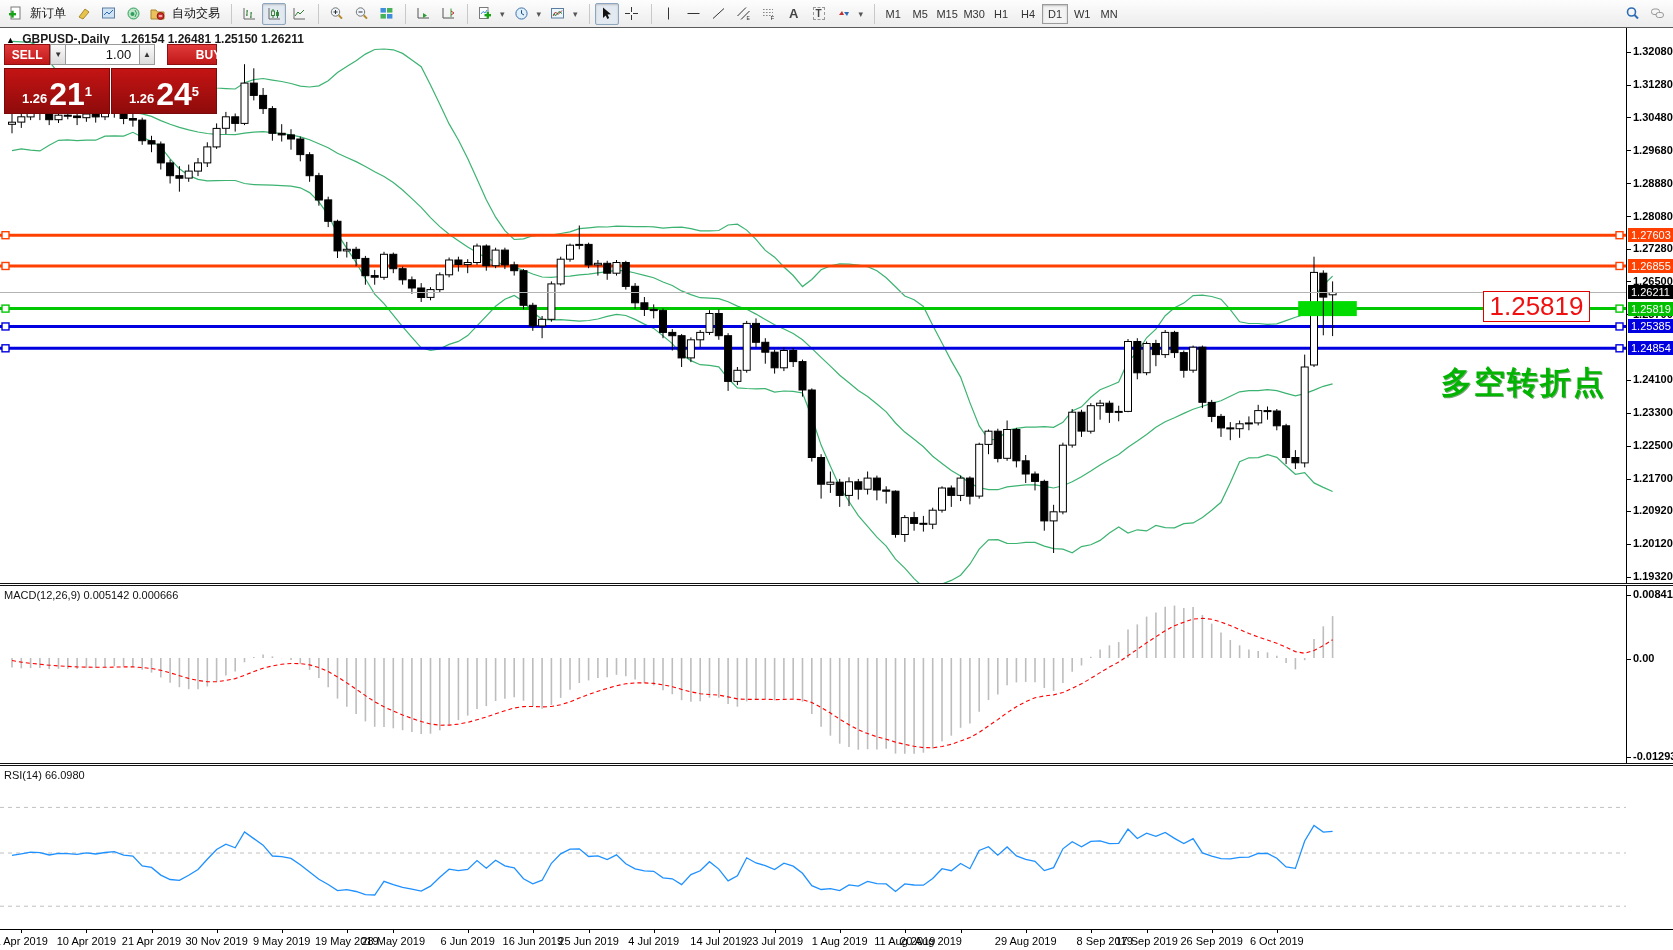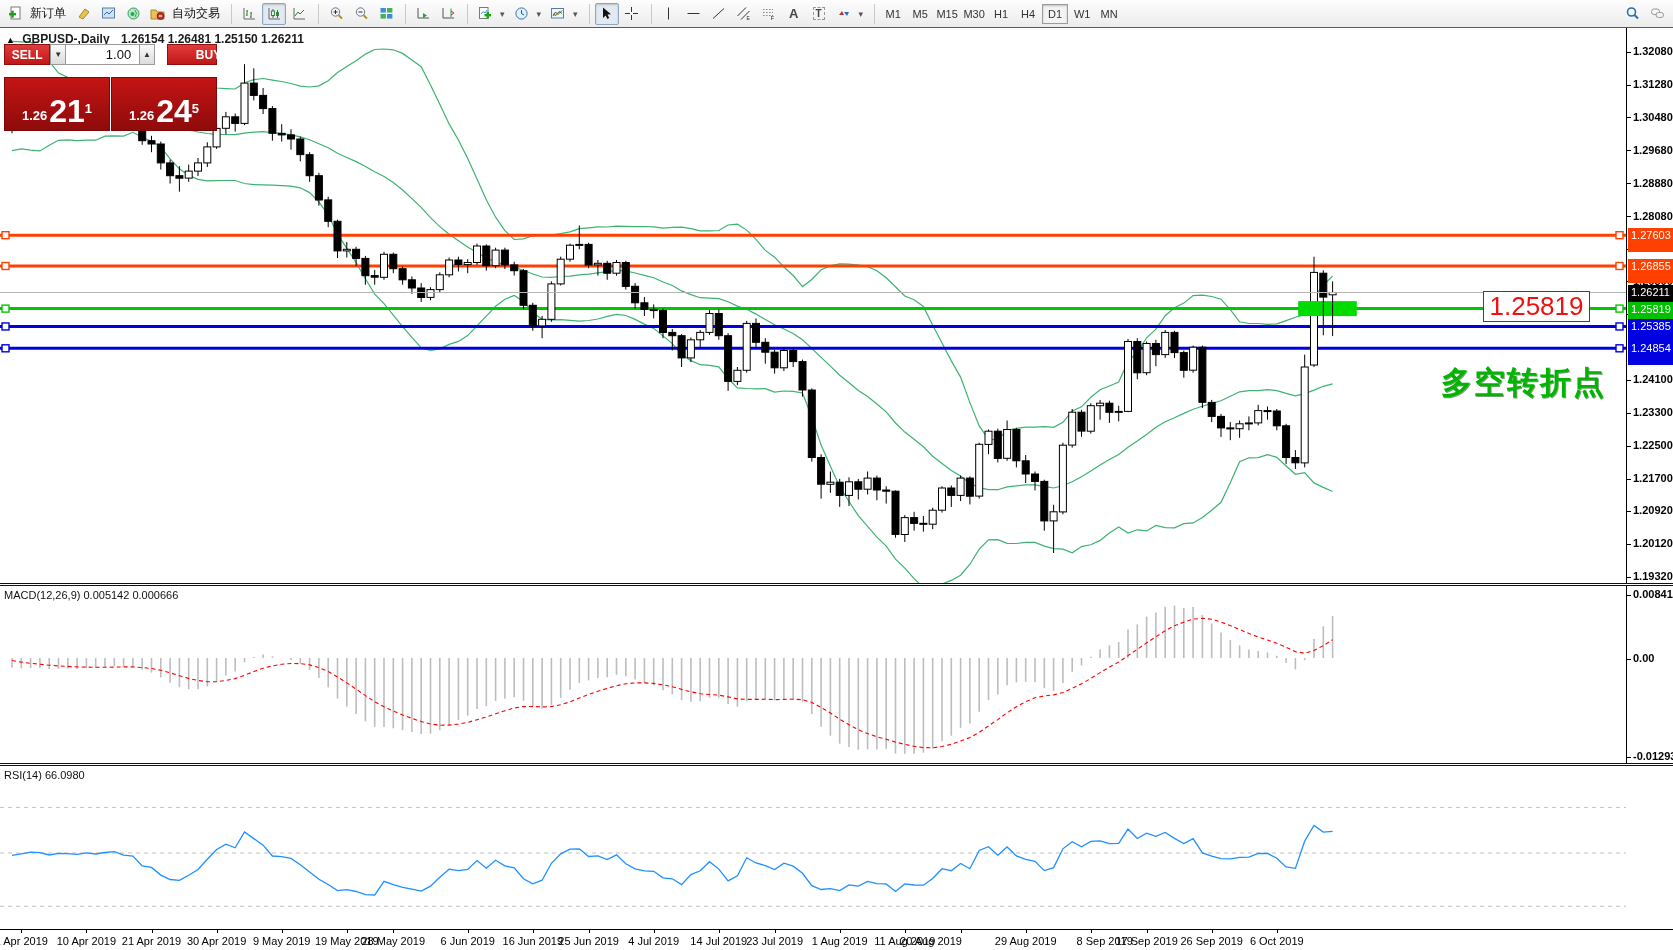--- a/index.html
+++ b/index.html
@@ -21,35 +21,35 @@
   .tf.active{background:#f3f3f3;border:1px solid #9b9b9b;box-shadow:inset 0 1px 2px rgba(0,0,0,.22);}
   #toolbar .spacer{flex:1;}
   
   .panel{position:relative;background:#fff;}
   .panel svg{position:absolute;left:0;top:0;}
   .sep{height:3px;background:#fff;border-top:1px solid #111;border-bottom:1px solid #111;}
   .scalecol{position:absolute;left:1626px;top:0;bottom:0;width:47px;background:#fff;
     border-left:1px solid #000;font-size:11px;color:#000;}
   .ptick{position:absolute;left:0;height:12px;line-height:12px;white-space:nowrap;font-weight:bold;}
   .ptick .dash{display:inline-block;width:4px;height:1px;background:#000;vertical-align:middle;margin-right:2px;}
-  .plabel{position:absolute;left:1px;width:45px;height:24px;line-height:14px;color:#fff;
+  .plabel{position:absolute;left:1px;width:45px;height:14px;line-height:14px;color:#fff;
     font-size:11px;padding-left:3px;white-space:nowrap;}
   .chart-title{position:absolute;left:6px;top:4px;font-size:12px;font-weight:600;color:#1a1a1a;z-index:5;}
   .chart-title .tri{font-size:9px;margin-right:4px;color:#000;}
   .ind-label{position:absolute;left:4px;top:3px;font-size:11px;color:#111;z-index:5;}
   
   #ock{position:absolute;left:4px;top:16px;width:213px;z-index:6;}
   #ock .row1{display:flex;height:21px;}
   .ockbtn{width:50px;background:linear-gradient(#e23b3b,#c01818);color:#fff;font-size:12px;font-weight:bold;
     display:flex;align-items:center;justify-content:center;border:1px solid #8d0f0f;}
   .spin{width:17px;background:linear-gradient(#fafafa,#dcdcdc);border:1px solid #9a9a9a;color:#333;
     font-size:8px;display:flex;align-items:center;justify-content:center;}
   #vol{width:73px;border:1px solid #9a9a9a;border-left:none;border-right:none;font-size:13px;
     text-align:right;padding-right:8px;color:#111;font-family:"Liberation Sans",sans-serif;}
-  #ock .row2{display:flex;height:54px;margin-top:12px;background:#fff;gap:1px;}
+  #ock .row2{display:flex;height:46px;margin-top:3px;background:#fff;gap:1px;}
   .bigpx{flex:1;background:linear-gradient(#c41414,#8f0b0b);color:#fff;display:flex;align-items:flex-end;
     justify-content:center;padding-bottom:4px;border:1px solid #7c0909;}
   .bigpx .sm{font-size:13px;font-weight:bold;margin-right:2px;line-height:20px;}
   .bigpx .bg{font-size:32px;font-weight:bold;line-height:30px;}
   .bigpx .sup{font-size:13px;font-weight:bold;line-height:34px;vertical-align:top;}
   
   #red-label{position:absolute;left:1483px;top:263px;width:107px;height:31px;background:#fff;
     border:1px solid #e00000;color:#f01010;font-size:26px;line-height:29px;text-align:center;z-index:7;}
   #cn-note{position:absolute;left:1441px;top:334px;font-size:31px;font-weight:bold;color:#00b400;
     letter-spacing:2px;z-index:7;text-shadow:1px 1px 0 rgba(0,90,0,.55);}
@@ -809,21 +809,21 @@
 </div>
 
 <div id="time-axis">
     <div class="dtick" style="left: 21.3px;"></div>
     <div class="dlabel" style="left: 21.3px;">1 Apr 2019</div>
     <div class="dtick" style="left: 86.4px;"></div>
     <div class="dlabel" style="left: 86.4px;">10 Apr 2019</div>
     <div class="dtick" style="left: 151.5px;"></div>
     <div class="dlabel" style="left: 151.5px;">21 Apr 2019</div>
     <div class="dtick" style="left: 216.6px;"></div>
-    <div class="dlabel" style="left: 216.6px;">30 Apr 2019</div>
+    <div class="dlabel" style="left: 216.6px;">30 Nov 2019</div>
     <div class="dtick" style="left: 281.7px;"></div>
     <div class="dlabel" style="left: 281.7px;">9 May 2019</div>
     <div class="dtick" style="left: 346.8px;"></div>
     <div class="dlabel" style="left: 346.8px;">19 May 2019</div>
     <div class="dtick" style="left: 393.3px;"></div>
     <div class="dlabel" style="left: 393.3px;">28 May 2019</div>
     <div class="dtick" style="left: 467.7px;"></div>
     <div class="dlabel" style="left: 467.7px;">6 Jun 2019</div>
     <div class="dtick" style="left: 532.8px;"></div>
     <div class="dlabel" style="left: 532.8px;">16 Jun 2019</div>

